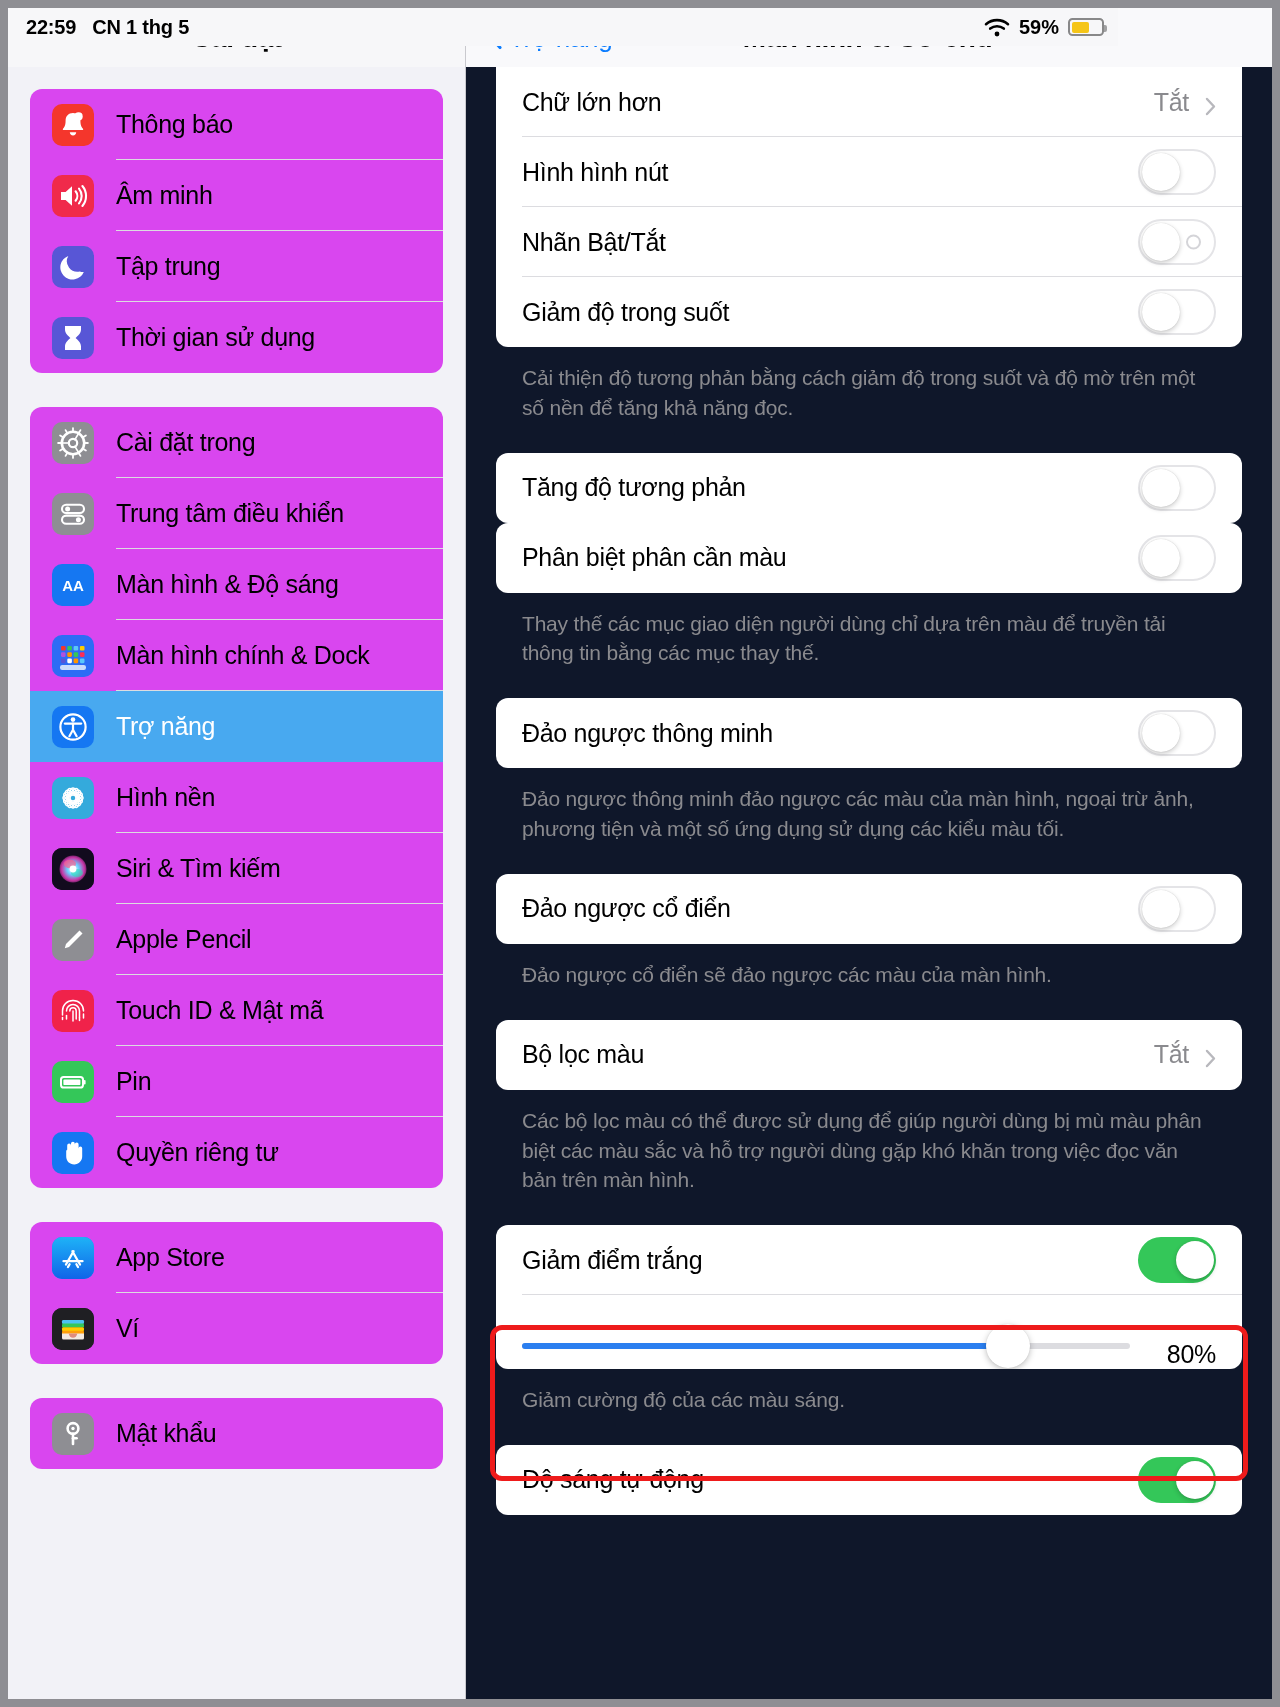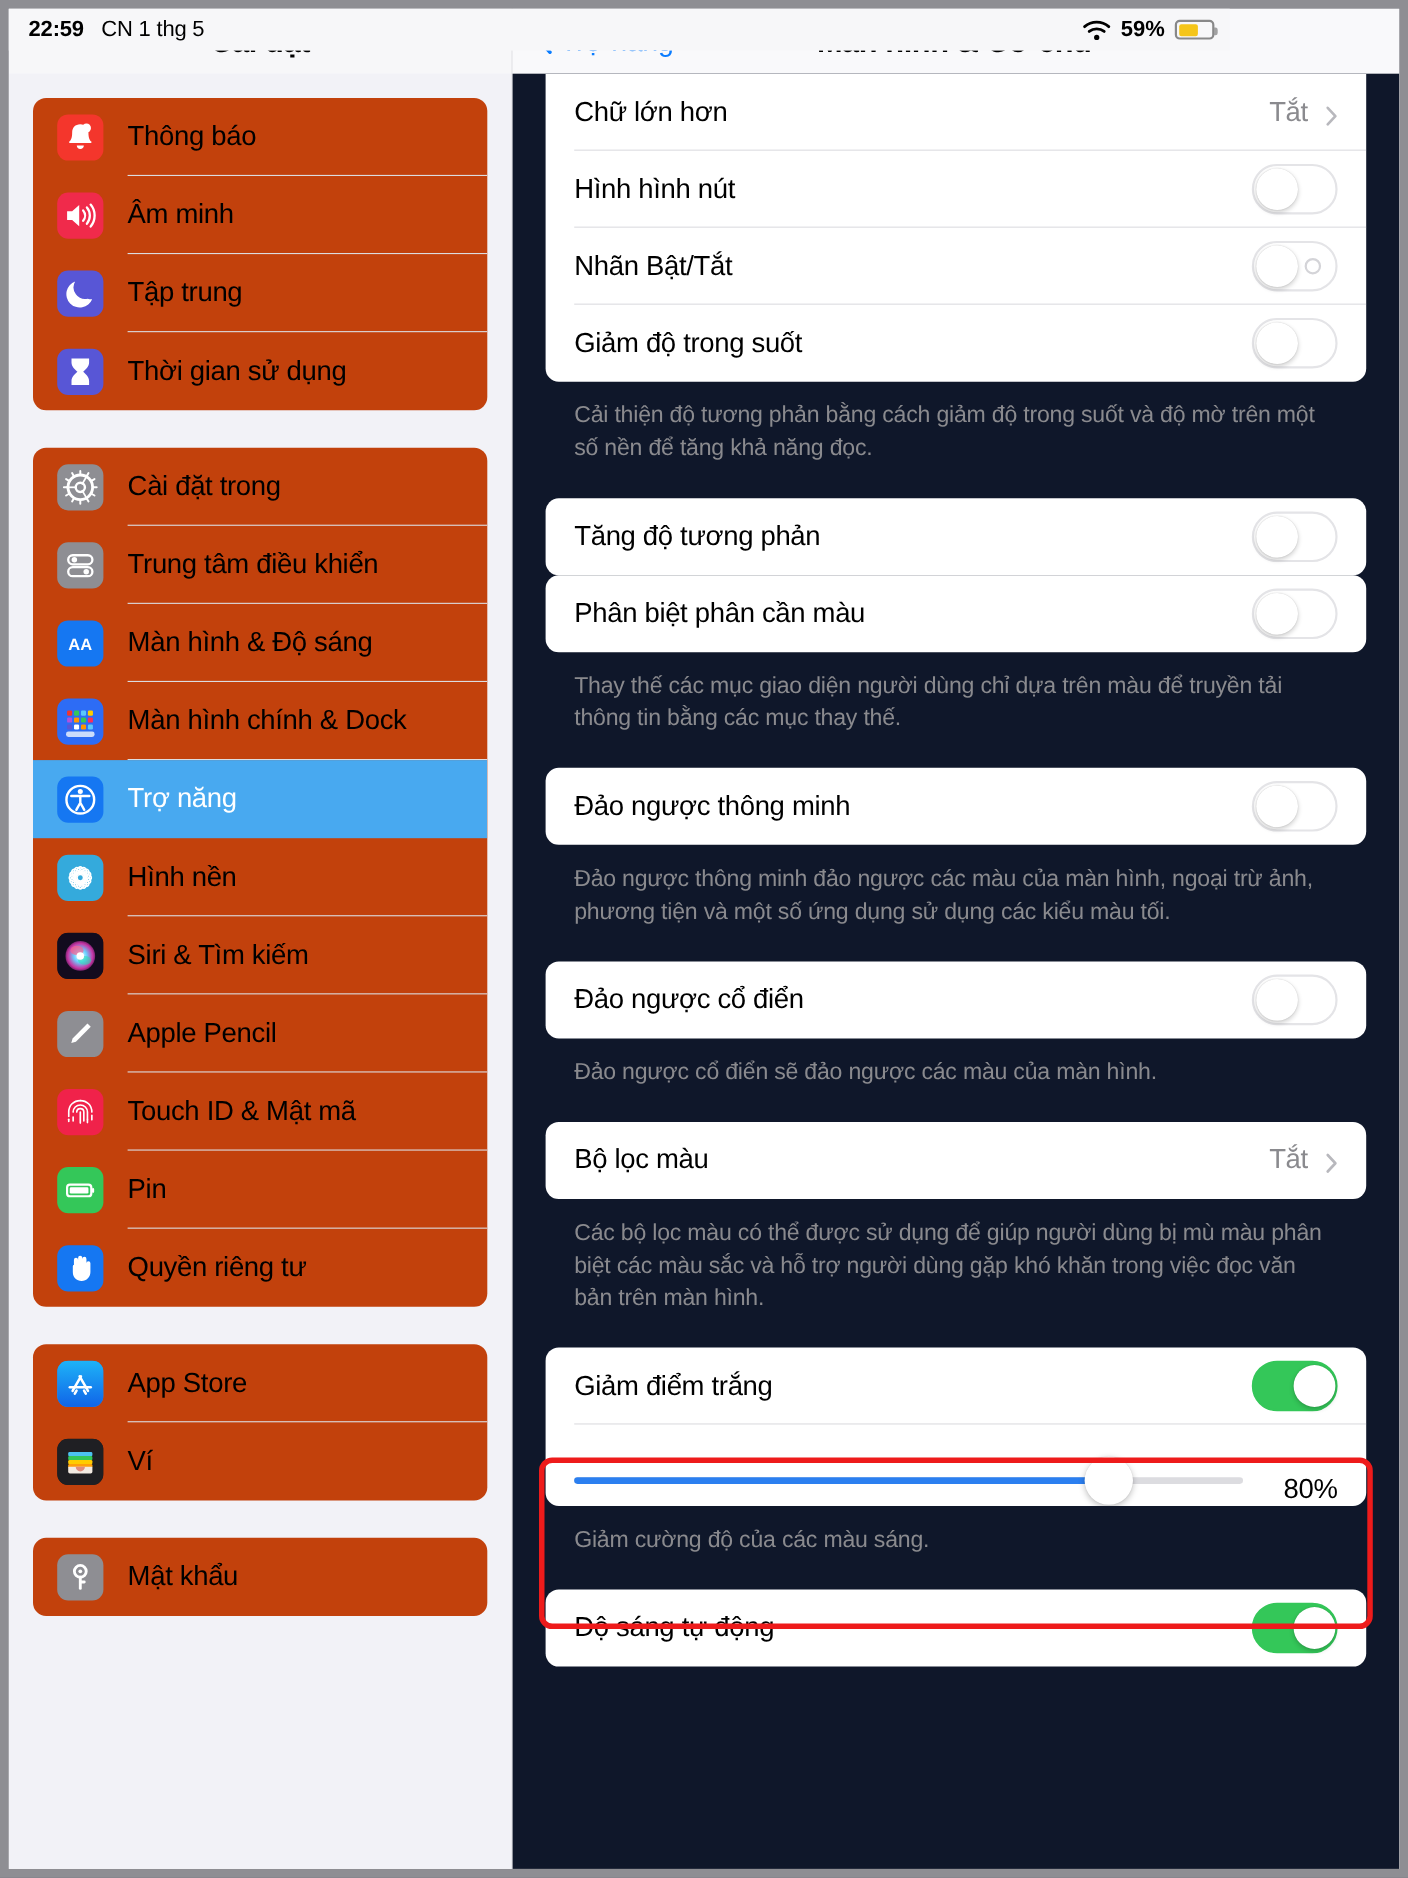--- a/index.html
+++ b/index.html
@@ -20,21 +20,21 @@
     position: absolute; top: 8px; left: 8px;
     width: 1110px; height: 38px;
     background: #f7f7f9;
     display: flex; align-items: center;
     padding: 0 14px 0 18px;
     border-radius: 0;
     z-index: 30;
   }
   .sb-left { display: flex; align-items: baseline; gap: 16px; }
   .sb-time { font-size: 20px; font-weight: 700; color: #000; letter-spacing: -0.2px; }
-  .sb-date { font-size: 20px; font-weight: 400; color: #000; letter-spacing: -0.2px; }
+  .sb-date { font-size: 20px; font-weight: 700; color: #000; letter-spacing: -0.2px; }
   .sb-right { margin-left: auto; display: flex; align-items: center; gap: 9px; }
   .sb-pct { font-size: 20px; font-weight: 700; color: #000; }
   .wifi-icon { width: 26px; height: 19px; position: relative; display:block; }
   .batt {
     position: relative; width: 36px; height: 18px;
     border: 2px solid rgba(0,0,0,.45); border-radius: 4.5px;
     padding: 1.5px; display: flex; align-items: center;
   }
   .batt::after {
     content: ""; position: absolute; right: -4.5px; top: 5px;
@@ -82,21 +82,21 @@
   }
   .chev-left { width: 14px; height: 24px; position: relative; display: block; }
   .back-label { font-size: 26px; letter-spacing: -0.3px; color: #0a7cff; }
 
   
   .sb-scroll {
     flex: 1; overflow: hidden; padding: 0 22px;
     background: #f2f2f7;
   }
   .sb-group {
-    background: #c2410c; border-radius: 12px;
+    background: #d946ef; border-radius: 12px;
     margin-bottom: 34px; overflow: hidden;
   }
   .sb-group:first-child { margin-top: 22px; }
   .sb-row {
     display: flex; align-items: center;
     height: 71px; padding-left: 22px; cursor: pointer;
     position: relative;
   }
   .sb-row.sel { background: #48a9f0; }
   .sb-row .sep {

